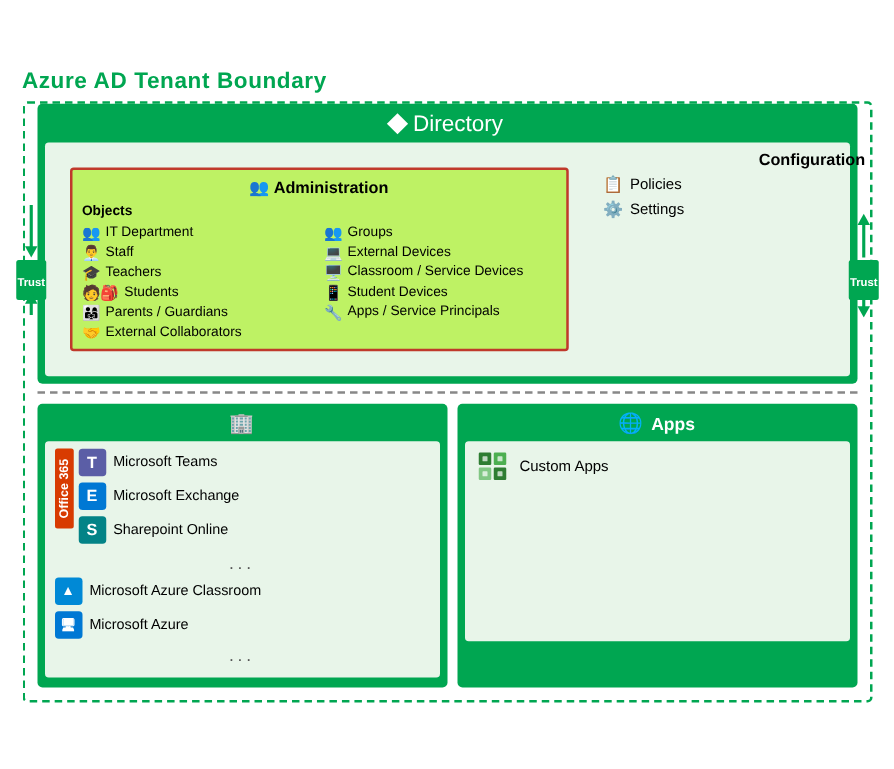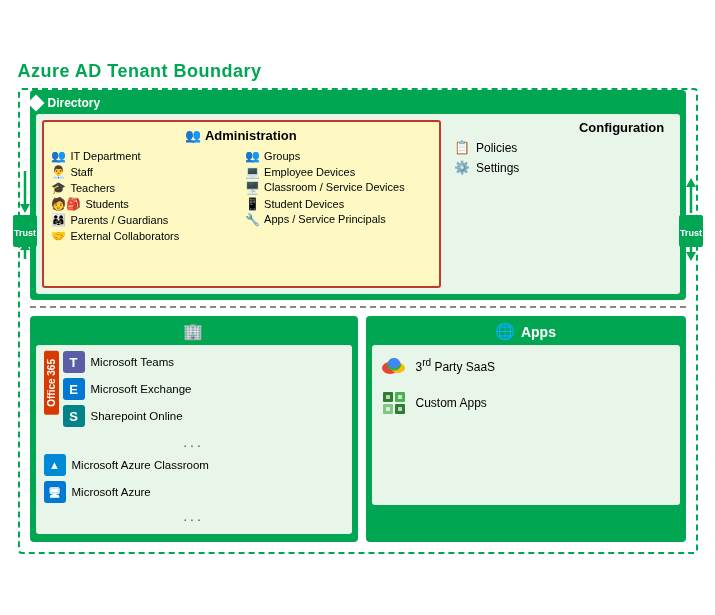--- a/index.html
+++ b/index.html
@@ -33,40 +33,41 @@
     
     .directory-box {
       background: #00a651;
       border-radius: 4px;
       margin-bottom: 6px;
       padding-bottom: 6px;
     }
     .directory-header {
       display: flex;
       align-items: center;
+      justify-content: center;
       color: #fff;
-      font-size: 12px;
-      font-weight: bold;
+      font-size: 18px;
+      font-weight: normal;
       padding: 6px 0 4px 0;
       gap: 6px;
     }
     .directory-inner {
       background: #e8f5e9;
       margin: 0 6px;
       border-radius: 3px;
       display: flex;
       flex-direction: row;
       min-height: 180px;
     }
     .admin-section {
       flex: 0 0 62%;
       border: 2px solid #c0392b;
       border-radius: 3px;
-      margin: 6px;
-      background: #fef9c3;
+      margin: 20px;
+      background: #bef264;
       padding: 6px 8px;
     }
     .admin-header {
       text-align: center;
       font-weight: bold;
       font-size: 13px;
       margin-bottom: 6px;
       color: #000;
     }
     .objects-label {
@@ -270,37 +271,38 @@
         <span style="display:inline-block;width:12px;height:12px;background:#fff;transform:rotate(45deg);"></span>
         <span>Directory</span>
       </div>
       <div class="directory-inner">
 
         <div class="admin-section">
           <div class="admin-header">
             <span style="color:#3d7ab5;">👥</span>
             <span>Administration</span>
           </div>
+          <div class="objects-label">Objects</div>
           <div class="objects-grid">
 
             <div class="obj-item">
               <span class="obj-icon">👥</span>
               <span>IT Department</span>
             </div>
             <div class="obj-item">
               <span class="obj-icon">👥</span>
               <span>Groups</span>
             </div>
             <div class="obj-item">
               <span class="obj-icon">👨‍💼</span>
               <span>Staff</span>
             </div>
             <div class="obj-item">
               <span class="obj-icon">💻</span>
-              <span>Employee Devices</span>
+              <span>External Devices</span>
             </div>
             <div class="obj-item">
               <span class="obj-icon">🎓</span>
               <span>Teachers</span>
             </div>
             <div class="obj-item">
               <span class="obj-icon">🖥️</span>
               <span style="white-space:normal;line-height:1.2;">Classroom / Service Devices</span>
             </div>
             <div class="obj-item">
@@ -380,32 +382,20 @@
       </div>
 
       <div class="apps-box">
         <div class="section-header">
           <span style="font-size:16px;">🌐</span>
           <span>Apps</span>
         </div>
         <div class="section-inner">
           <div class="app-item">
             <div class="app-icon-wrap">
-
-              <svg width="28" height="22" viewBox="0 0 28 22">
-                <ellipse cx="10" cy="14" rx="8" ry="6" fill="#ea4335"></ellipse>
-                <ellipse cx="18" cy="14" rx="7" ry="5" fill="#fbbc05"></ellipse>
-                <ellipse cx="14" cy="11" rx="7" ry="5.5" fill="#34a853"></ellipse>
-                <ellipse cx="14" cy="9" rx="6" ry="5" fill="#4285f4"></ellipse>
-              </svg>
-            </div>
-            <span>3<sup>rd</sup> Party SaaS</span>
-          </div>
-          <div class="app-item">
-            <div class="app-icon-wrap">
               <svg width="26" height="26" viewBox="0 0 26 26">
                 <rect x="2" y="2" width="10" height="10" fill="#2e7d32" rx="1"></rect>
                 <rect x="14" y="2" width="10" height="10" fill="#4caf50" rx="1"></rect>
                 <rect x="2" y="14" width="10" height="10" fill="#81c784" rx="1"></rect>
                 <rect x="14" y="14" width="10" height="10" fill="#2e7d32" rx="1"></rect>
                 <rect x="5" y="5" width="4" height="4" fill="#fff" rx="0.5" opacity="0.7"></rect>
                 <rect x="17" y="5" width="4" height="4" fill="#fff" rx="0.5" opacity="0.7"></rect>
                 <rect x="5" y="17" width="4" height="4" fill="#fff" rx="0.5" opacity="0.7"></rect>
                 <rect x="17" y="17" width="4" height="4" fill="#fff" rx="0.5" opacity="0.7"></rect>
               </svg>

